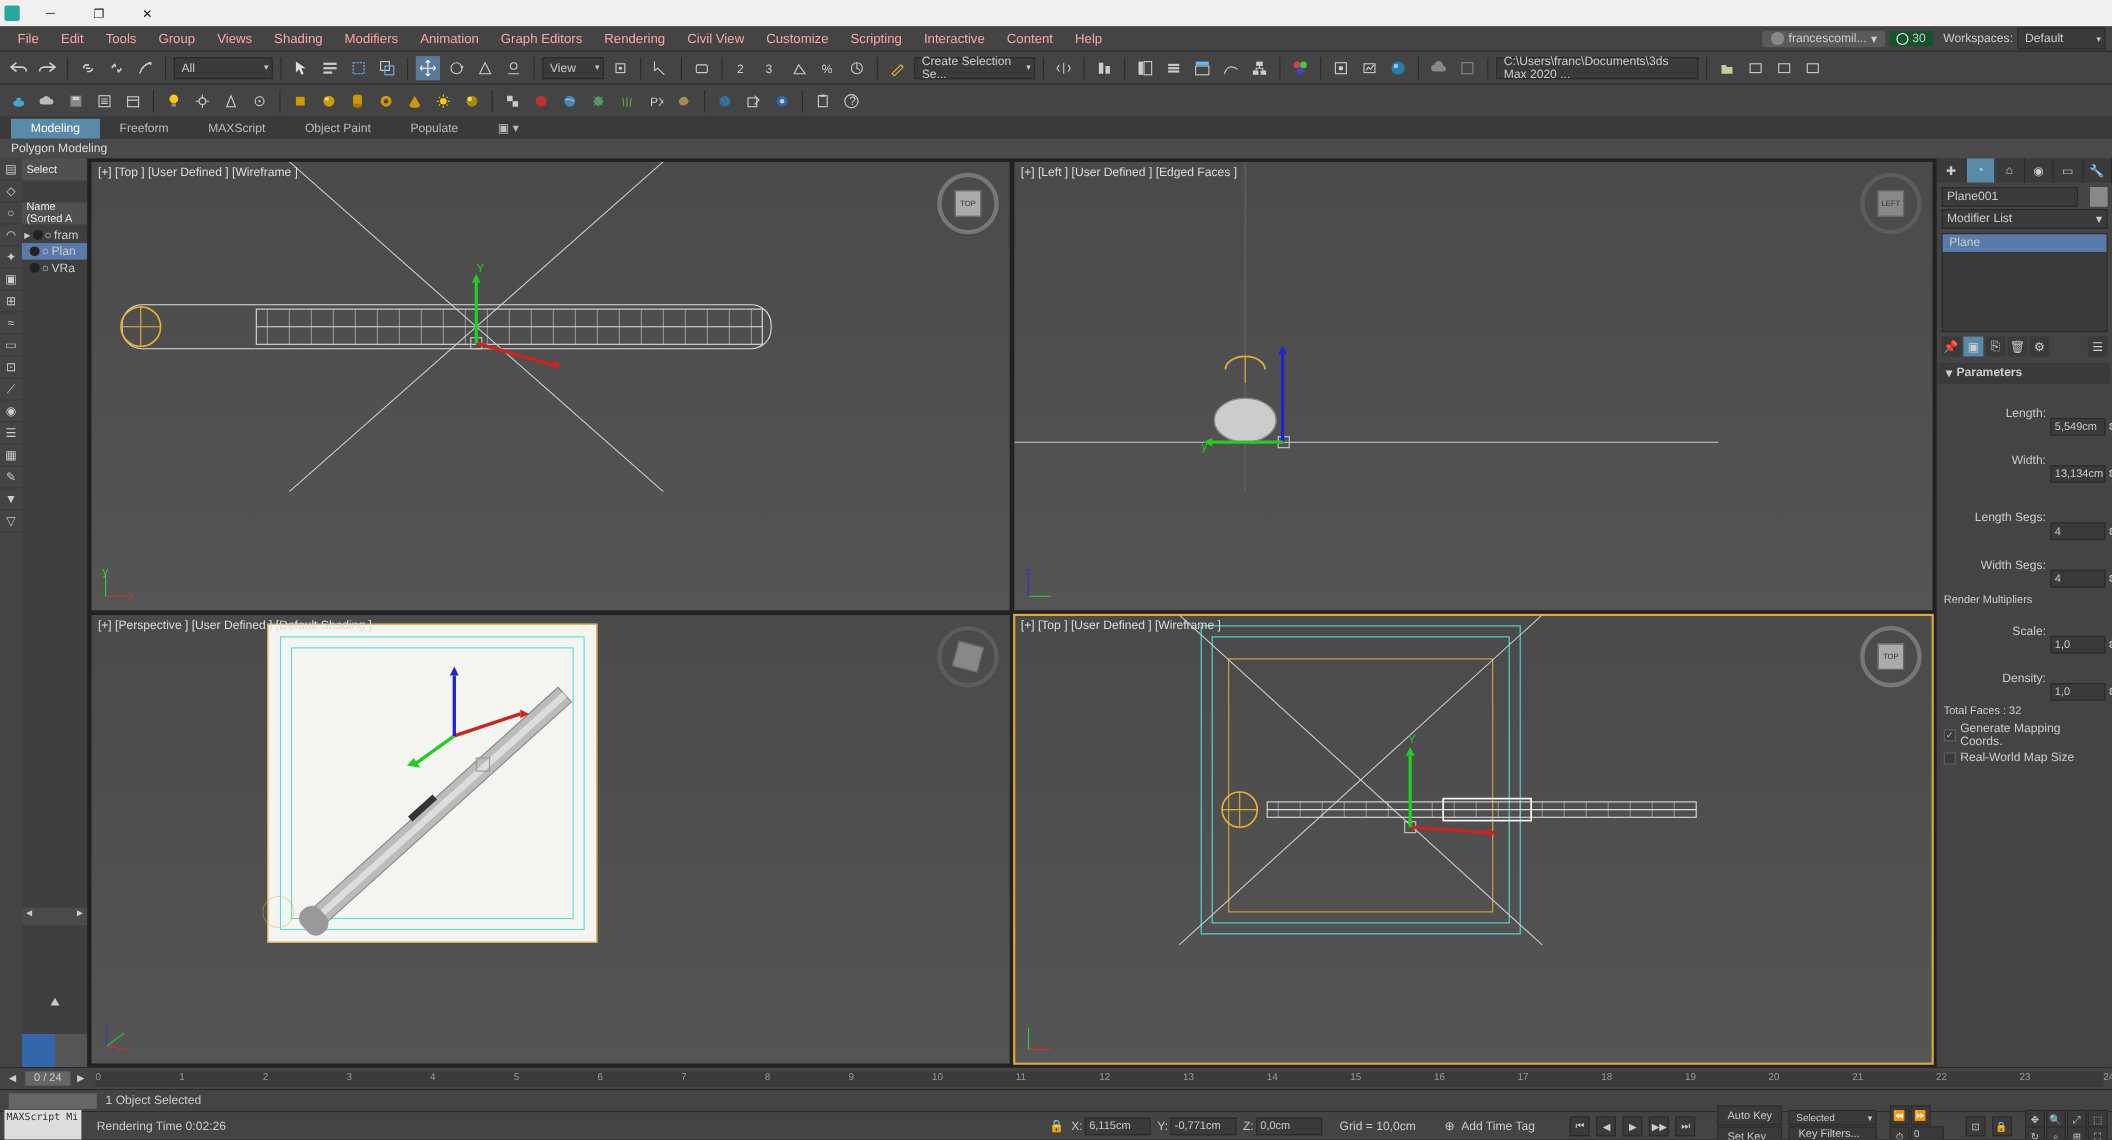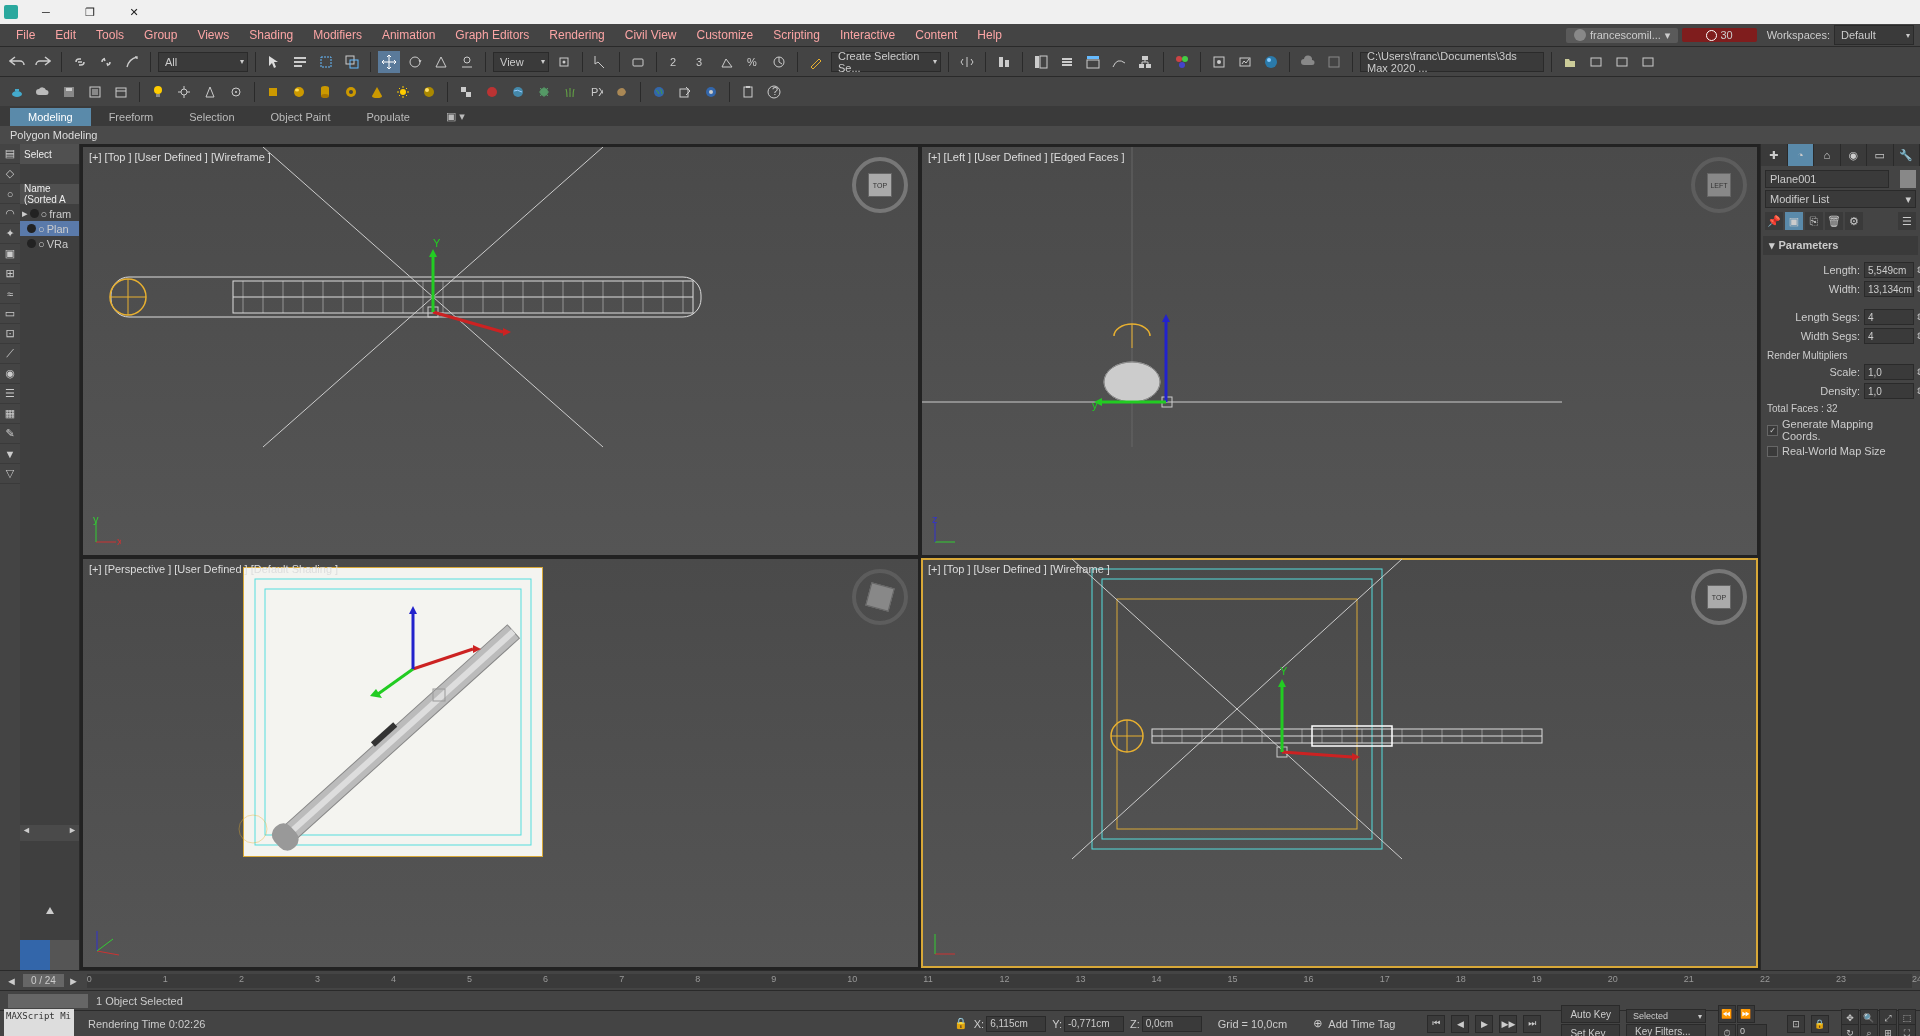--- a/index.html
+++ b/index.html
@@ -10,21 +10,21 @@
 .titlebar .app-icon { width:14px; height:14px; background:#2aa89e; border-radius:2px; margin-right:6px; }
 .titlebar .title { flex:1; color:#222; font-size:12px; }
 .titlebar .win-btn { width:44px; height:24px; display:flex; align-items:center; justify-content:center; color:#222; font-size:11px; }
 
 
 .menubar { height:22px; background:#444; display:flex; align-items:center; padding:0 6px; }
 .menubar .menu-item { padding:16px 10px; height:22px; display:flex; align-items:center; color:#fca5a5; font-size:12px; }
 .menubar .spacer { flex:1; }
 .menubar .usr { background:#5a5a5a; padding:1px 8px; border-radius:2px; display:flex; align-items:center; gap:4px; }
 .menubar .usr-icon { width:12px; height:12px; background:#888; border-radius:50%; }
-.menubar .badge { background:#7f1d1d; color:#fff; padding:1px 24px; border-radius:2px; margin-left:4px; display:flex; align-items:center; gap:3px; }
+.menubar .badge { background:#14532d; color:#fff; padding:1px 6px; border-radius:2px; margin-left:4px; display:flex; align-items:center; gap:3px; }
 .menubar .badge-clock { width:11px;height:11px;border:1.5px solid #fff;border-radius:50%; }
 .menubar .ws { margin-left:10px; color:#ccc; }
 
 
 .toolbar { height:30px; background:#444; border-top:1px solid #2a2a2a; display:flex; align-items:center; padding:0 6px; gap:4px; }
 .tbtn { width:22px; height:22px; display:flex; align-items:center; justify-content:center; background:#444; border:1px solid transparent; }
 .tbtn.active { background:#5a7a9a; }
 .sep { width:1px; height:20px; background:#2a2a2a; margin:0 3px; }
 .dd { height:20px; background:#3a3a3a; border:1px solid #2a2a2a; padding:0 14px 0 6px; display:flex; align-items:center; position:relative; font-size:11px; }
 .dd:after { content:"▾"; position:absolute; right:3px; font-size:8px; }
@@ -72,21 +72,21 @@
 .cmd-tab.active { background:#5a8aaa; }
 .cmd-name { height:18px; background:#3a3a3a; border:1px solid #2a2a2a; margin:4px; padding:0 4px; display:flex; align-items:center; font-size:11px; }
 .cmd-dd { height:18px; background:#3a3a3a; border:1px solid #2a2a2a; margin:2px 4px; padding:0 4px; display:flex; align-items:center; justify-content:space-between; font-size:11px; }
 .mod-stack { height:90px; background:#3a3a3a; border:1px solid #2a2a2a; margin:2px 4px; }
 .mod-item { background:#5a7aaa; padding:2px 6px; font-size:11px; }
 .mod-tools { height:22px; display:flex; gap:2px; padding:2px 4px; }
 .mod-tools .tbtn { width:18px;height:18px; background:#3a3a3a; }
 .rollout-hd { background:#3a3a3a; padding:3px 6px; margin:4px 2px 0 2px; font-size:11px; font-weight:bold; display:flex; gap:4px; }
 .rollout-bd { padding:4px 6px; }
 .param-row { display:flex; align-items:center; justify-content:flex-end; gap:4px; margin:3px 0; font-size:11px; }
-.spinner { width:50px; height:16px; background:#3a3a3a; border:1px solid #2a2a2a; padding:0 3px; display:flex; align-items:center; font-size:10px; position:relative; }
+.spinner { width:50px; height:16px; background:#3a3a3a; border:1px solid #2a2a2a; padding:0 3px; display:flex; align-items:center; font-size:10px; position:relative;margin-top:24px; }
 .spinner:after { content:"⇕"; position:absolute; right:-10px; font-size:9px; }
 .chk { display:flex; align-items:center; gap:4px; font-size:11px; margin:3px 0; }
 .chk-box { width:11px;height:11px;background:#3a3a3a;border:1px solid #666;display:flex;align-items:center;justify-content:center;font-size:8px; }
 
 
 .timeline { height:20px; background:#444; display:flex; align-items:center; border-top:1px solid #2a2a2a; }
 .tl-frame { background:#666; padding:1px 8px; font-size:10px; margin-left:6px; }
 .tl-track { flex:1; height:14px; background:#3a3a3a; margin:0 8px; position:relative; }
 .tl-tick { position:absolute; top:0; font-size:9px; color:#999; }
 
@@ -541,21 +541,21 @@
       <svg width="14" height="14">
         <circle cx="7" cy="7" r="6" fill="none" stroke="#ccc"></circle>
         <text x="5" y="10" font-size="9" fill="#ccc">?</text>
       </svg>
     </div>
 </div>
 
 <div class="ribbon-tabs">
   <div class="ribbon-tab active">Modeling</div>
   <div class="ribbon-tab">Freeform</div>
-  <div class="ribbon-tab">Selection</div>
+  <div class="ribbon-tab">MAXScript</div>
   <div class="ribbon-tab">Object Paint</div>
   <div class="ribbon-tab">Populate</div>
   <div class="ribbon-tab">▣ ▾</div>
 </div>
 <div class="ribbon-sub">Polygon Modeling</div>
 
 <div class="main">
 
   <div class="leftstrip">
     <div class="lsbtn">▤</div>
@@ -805,20 +805,23 @@
         </div>
     </div>
     <div style="display:flex;gap:11px;margin:4px 4px 0 4px">
       <div class="cmd-name" style="flex:1;margin:0">Plane001</div>
       <div style="width:16px;height:18px;background:#888"></div>
     </div>
     <div class="cmd-dd">
         <span>Modifier List</span>
         <span>▾</span>
       </div>
+    <div class="mod-stack">
+      <div class="mod-item"><span>Plane</span></div>
+    </div>
     <div class="mod-tools">
       <div class="tbtn">📌</div>
       <div class="tbtn active" style="background:#5a8aaa">▣</div>
       <div class="tbtn">⎘</div>
       <div class="tbtn">🗑</div>
       <div class="tbtn">⚙</div>
       <div style="flex:1"></div>
       <div class="tbtn">☰</div>
     </div>
     <div class="rollout-hd">

